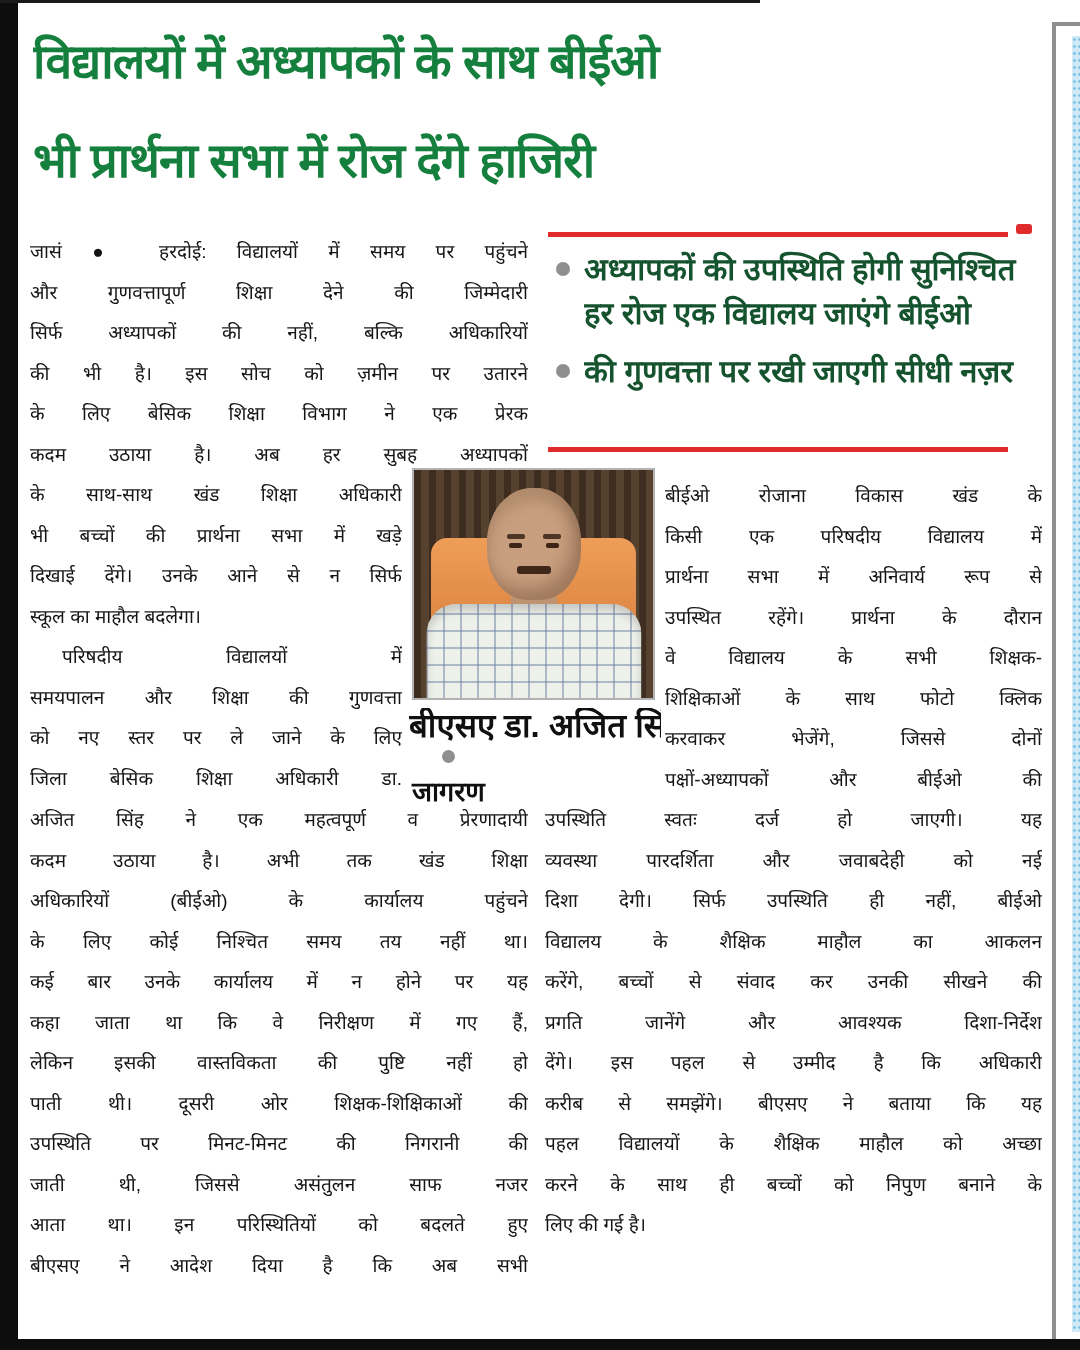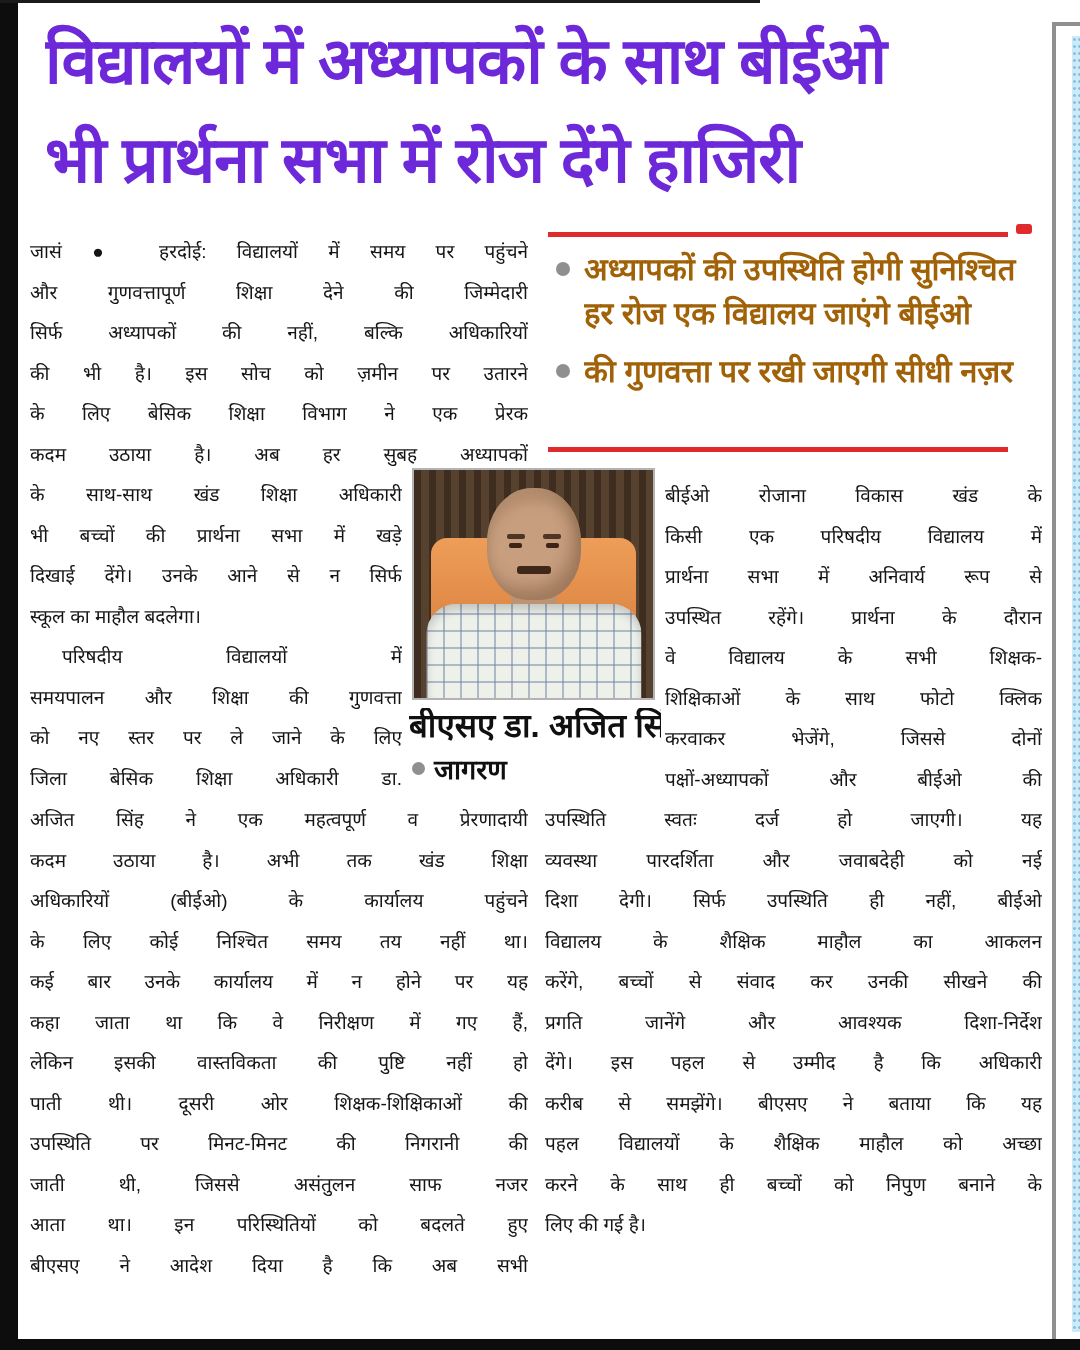--- a/index.html
+++ b/index.html
@@ -15,41 +15,41 @@
   
   .right-rule-v{position:absolute;left:1052px;top:22px;width:4px;height:1317px;background:#8f8f8f;}
   .right-rule-h{position:absolute;left:1052px;top:22px;width:28px;height:4px;background:#8f8f8f;}
   .blue-strip{
     position:absolute;left:1072px;top:36px;width:8px;height:1296px;background:#cfeaf6;
     background-image:radial-gradient(#7fc4e4 1px, transparent 1.4px);background-size:5px 7px;
   }
   .red-mark{position:absolute;left:1016px;top:224px;width:16px;height:10px;background:#e02b2c;border-radius:3px;}
 
   
-  .headline{position:absolute;left:45px;top:12px;width:990px;font-weight:700;
-    font-size:64px;line-height:99px;letter-spacing:-1px;color:#6d28d9;}
+  .headline{position:absolute;left:33px;top:12px;width:990px;font-weight:700;
+    font-size:48px;line-height:99px;letter-spacing:-1px;color:#15803d;}
   .headline div{white-space:nowrap;overflow:hidden;}
 
   
   .col-lines{position:absolute;}
   .tline{
     font-size:19px;font-weight:500;line-height:40.5px;max-height:41px;overflow:hidden;
     text-align:justify;text-align-last:justify;color:#141414;
   }
   .endpara .tline:last-child{text-align-last:left;}
   .indent-first .tline:first-child{text-indent:32px;}
 
   
   .hbox-rule{position:absolute;left:548px;width:460px;height:5px;background:#e02b2c;}
   .hbox-rule.top{top:232px;} .hbox-rule.bottom{top:447px;}
   .hbox-item{position:absolute;left:548px;width:472px;}
   .hbox-item .bullet{
     position:absolute;left:8px;top:14px;width:14px;height:14px;border-radius:50%;background:#8f8f8f;
   }
-  .hbox-text{margin-left:36px;font-size:31px;font-weight:700;line-height:44px;color:#a16207;}
+  .hbox-text{margin-left:36px;font-size:31px;font-weight:700;line-height:44px;color:#14532d;}
   .hbox-text div{max-height:44px;overflow:hidden;white-space:nowrap;}
 
   
   .photo{
     position:absolute;left:412px;top:468px;width:243px;height:232px;
     border:2px solid #b3b3b3;box-sizing:border-box;overflow:hidden;
     background:#54402e;
     background-image:repeating-linear-gradient(90deg, rgba(20,10,5,.35) 0 7px, rgba(90,70,45,.25) 7px 15px);
   }
   .photo .chair{
@@ -73,21 +73,21 @@
     box-shadow:inset -8px -12px 16px rgba(90,55,35,.35), inset 0 14px 10px rgba(160,125,95,.5);
   }
   .photo .brow{position:absolute;top:46px;width:18px;height:5px;background:#4f3525;border-radius:2px;}
   .photo .brow.l{left:20px;} .photo .brow.r{right:20px;}
   .photo .eye{position:absolute;top:55px;width:13px;height:5px;background:#3c2417;border-radius:2px;}
   .photo .eye.l{left:22px;} .photo .eye.r{right:22px;}
   .photo .stache{position:absolute;left:50%;top:78px;transform:translateX(-50%);width:34px;height:8px;background:#3f2819;border-radius:3px;}
 
   
   .caption1{position:absolute;left:409px;top:708px;width:252px;font-size:33px;font-weight:700;line-height:36px;color:#101010;white-space:nowrap;overflow:hidden;}
-  .caption2{position:absolute;left:412px;top:750px;font-size:27px;font-weight:700;color:#101010;display:flex;align-items:center;gap:9px;}
+  .caption2{position:absolute;left:412px;top:750px;font-size:27px;font-weight:700;color:#101010;display:flex;align-items:center;gap:9px;flex-direction:column;}
   .caption2 .bullet{width:13px;height:13px;border-radius:50%;background:#8f8f8f;}
 </style>
 </head>
 <body>
 
 <div class="page">
 
   <div class="frame-left"></div>
   <div class="frame-bottom"></div>
   <div class="frame-topline"></div>

